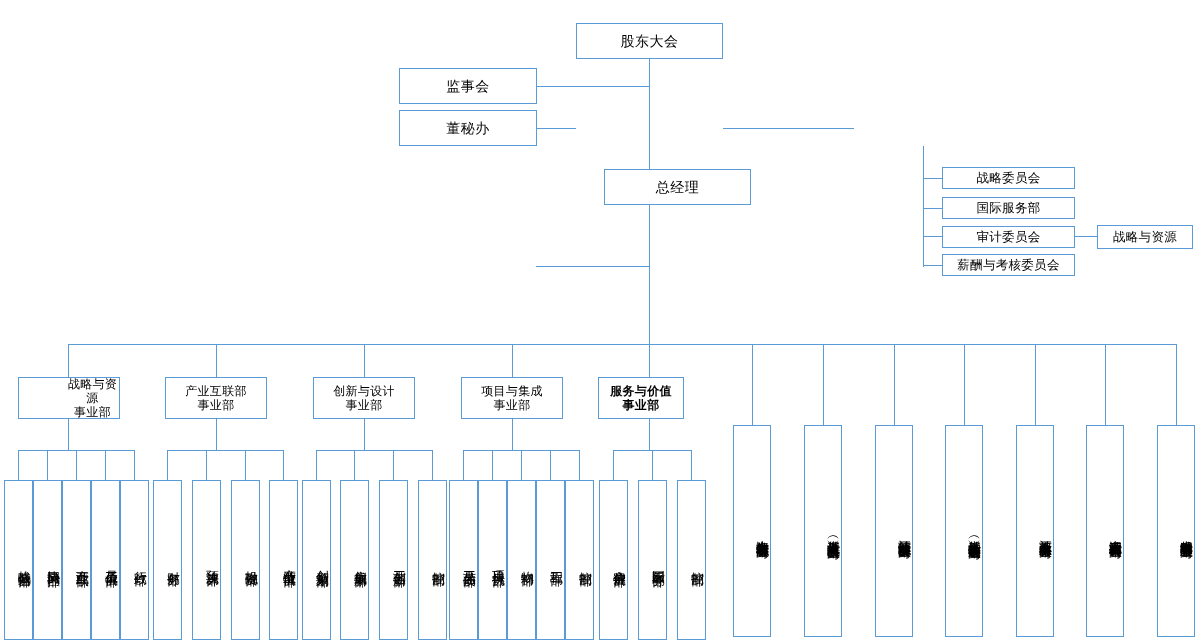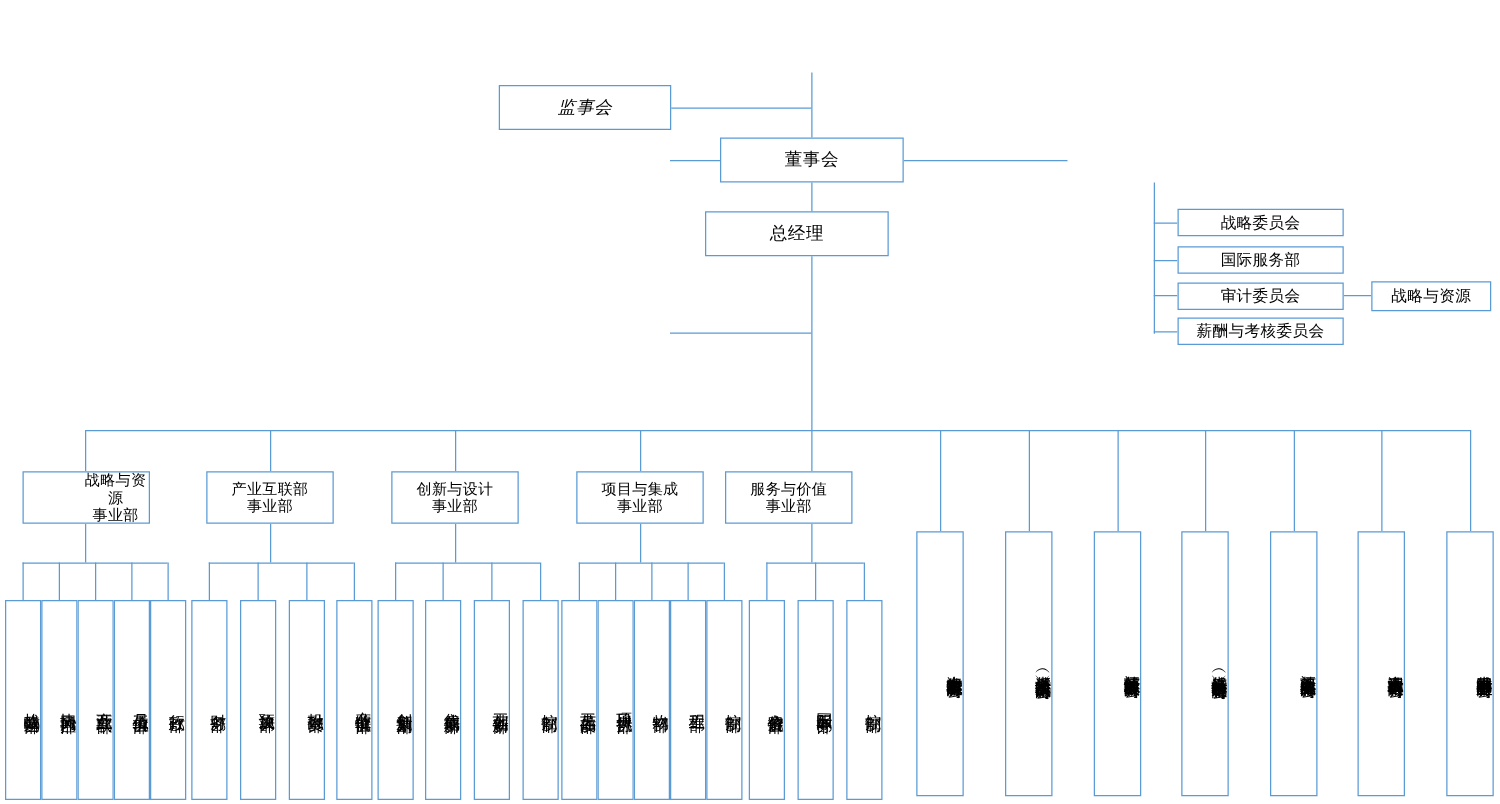--- a/index.html
+++ b/index.html
@@ -131,28 +131,29 @@
   <div class="line v" style="left:521px; top:450px; height:30px;"></div>
   <div class="line v" style="left:550px; top:450px; height:30px;"></div>
   <div class="line v" style="left:579px; top:450px; height:30px;"></div>
 
   <div class="line v" style="left:649px; top:419px; height:31px;"></div>
   <div class="line h" style="left:613px; top:450px; width:78px;"></div>
   <div class="line v" style="left:613px; top:450px; height:30px;"></div>
   <div class="line v" style="left:652px; top:450px; height:30px;"></div>
   <div class="line v" style="left:691px; top:450px; height:30px;"></div>
 
-
-  <div class="box h" style="left:399px; top:68px; width:138px; height:36px;font-style:italic;">监事会</div>
-
-
-  <div class="box h" style="left:576px; top:110px; width:147px; height:36px;">董事会</div>
-
-
-  <div class="box h" style="left:564px; top:169px; width:147px; height:36px;">总经理</div>
+  <div class="box h" style="left:576px; top:23px; width:147px; height:36px;">股东大会</div>
+
+  <div class="box h" style="left:399px; top:68px; width:138px; height:36px;">监事会</div>
+
+  <div class="box h" style="left:399px; top:110px; width:138px; height:36px;">董秘办</div>
+
+
+
+  <div class="box h" style="left:604px; top:169px; width:147px; height:36px;">总经理</div>
 
 
   <div class="box cmte" style="left:942px; top:167px; width:133px; height:22px;">战略委员会</div>
   <div class="box cmte" style="left:942px; top:197px; width:133px; height:22px;">国际服务部</div>
   <div class="box cmte" style="left:942px; top:226px; width:133px; height:22px;">审计委员会</div>
   <div class="box cmte" style="left:942px; top:254px; width:133px; height:22px;text-align:right;">薪酬与考核委员会</div>
 
   <div class="box cmte" style="left:1097px; top:225px; width:96px; height:24px;">战略与资源</div>
 
   <div class="box div-box" style="left:18px; top:377px; width:102px; height:42px;">
@@ -172,21 +173,21 @@
       <span>创新与设计</span><br>
       <span>事业部</span>
     </span>
   </div>
   <div class="box div-box" style="left:461px; top:377px; width:102px; height:42px;text-align:center;">
     <span style="display:block;">
       <span>项目与集成</span><br>
       <span>事业部</span>
     </span>
   </div>
-  <div class="box div-box" style="left:580px; top:377px; width:102px; height:42px;">
+  <div class="box div-box" style="left:598px; top:377px; width:86px; height:42px;font-weight:bold;">
     <span style="display:block;">
       <span>服务与价值</span><br>
       <span>事业部</span>
     </span>
   </div>
 
   <div class="box vert" style="left:4px; top:480px; width:29px; height:160px;">战略运营部</div>
   <div class="box vert" style="left:33px; top:480px; width:29px; height:160px;">协同风控部</div>
   <div class="box vert" style="left:62px; top:480px; width:29px; height:160px;">产业互联部</div>
   <div class="box vert" style="left:91px; top:480px; width:29px; height:160px;">员工价值部</div>

